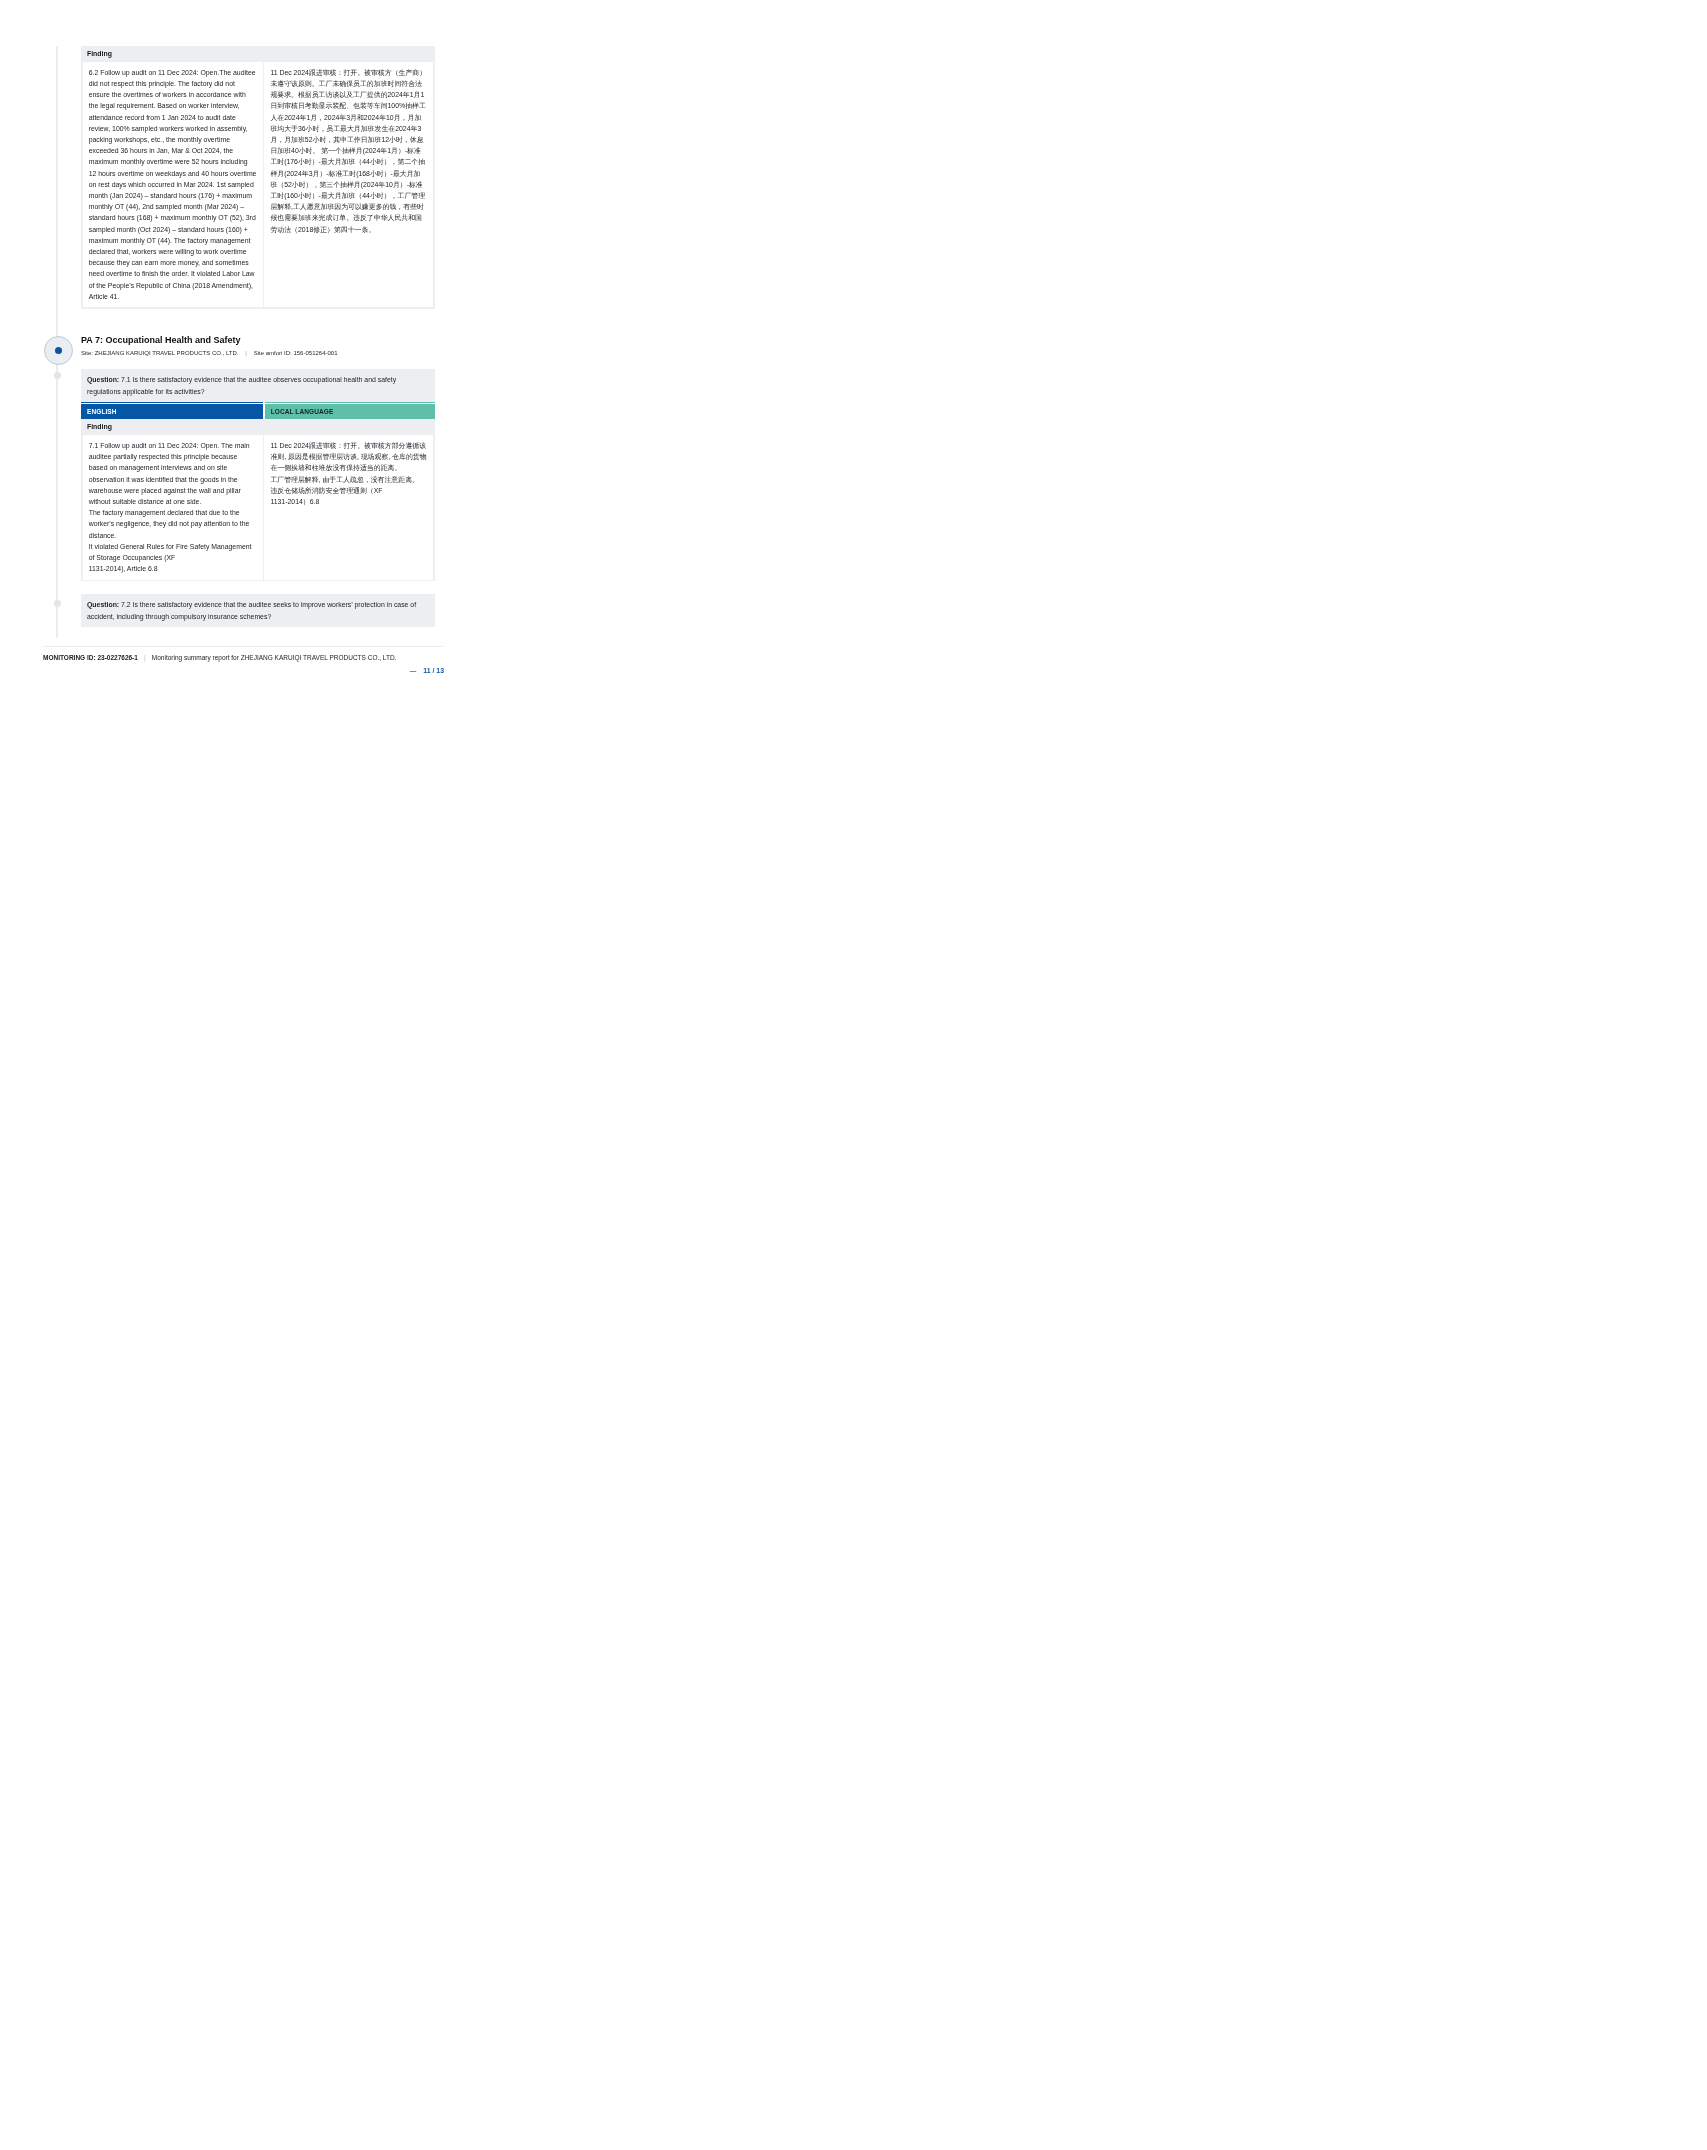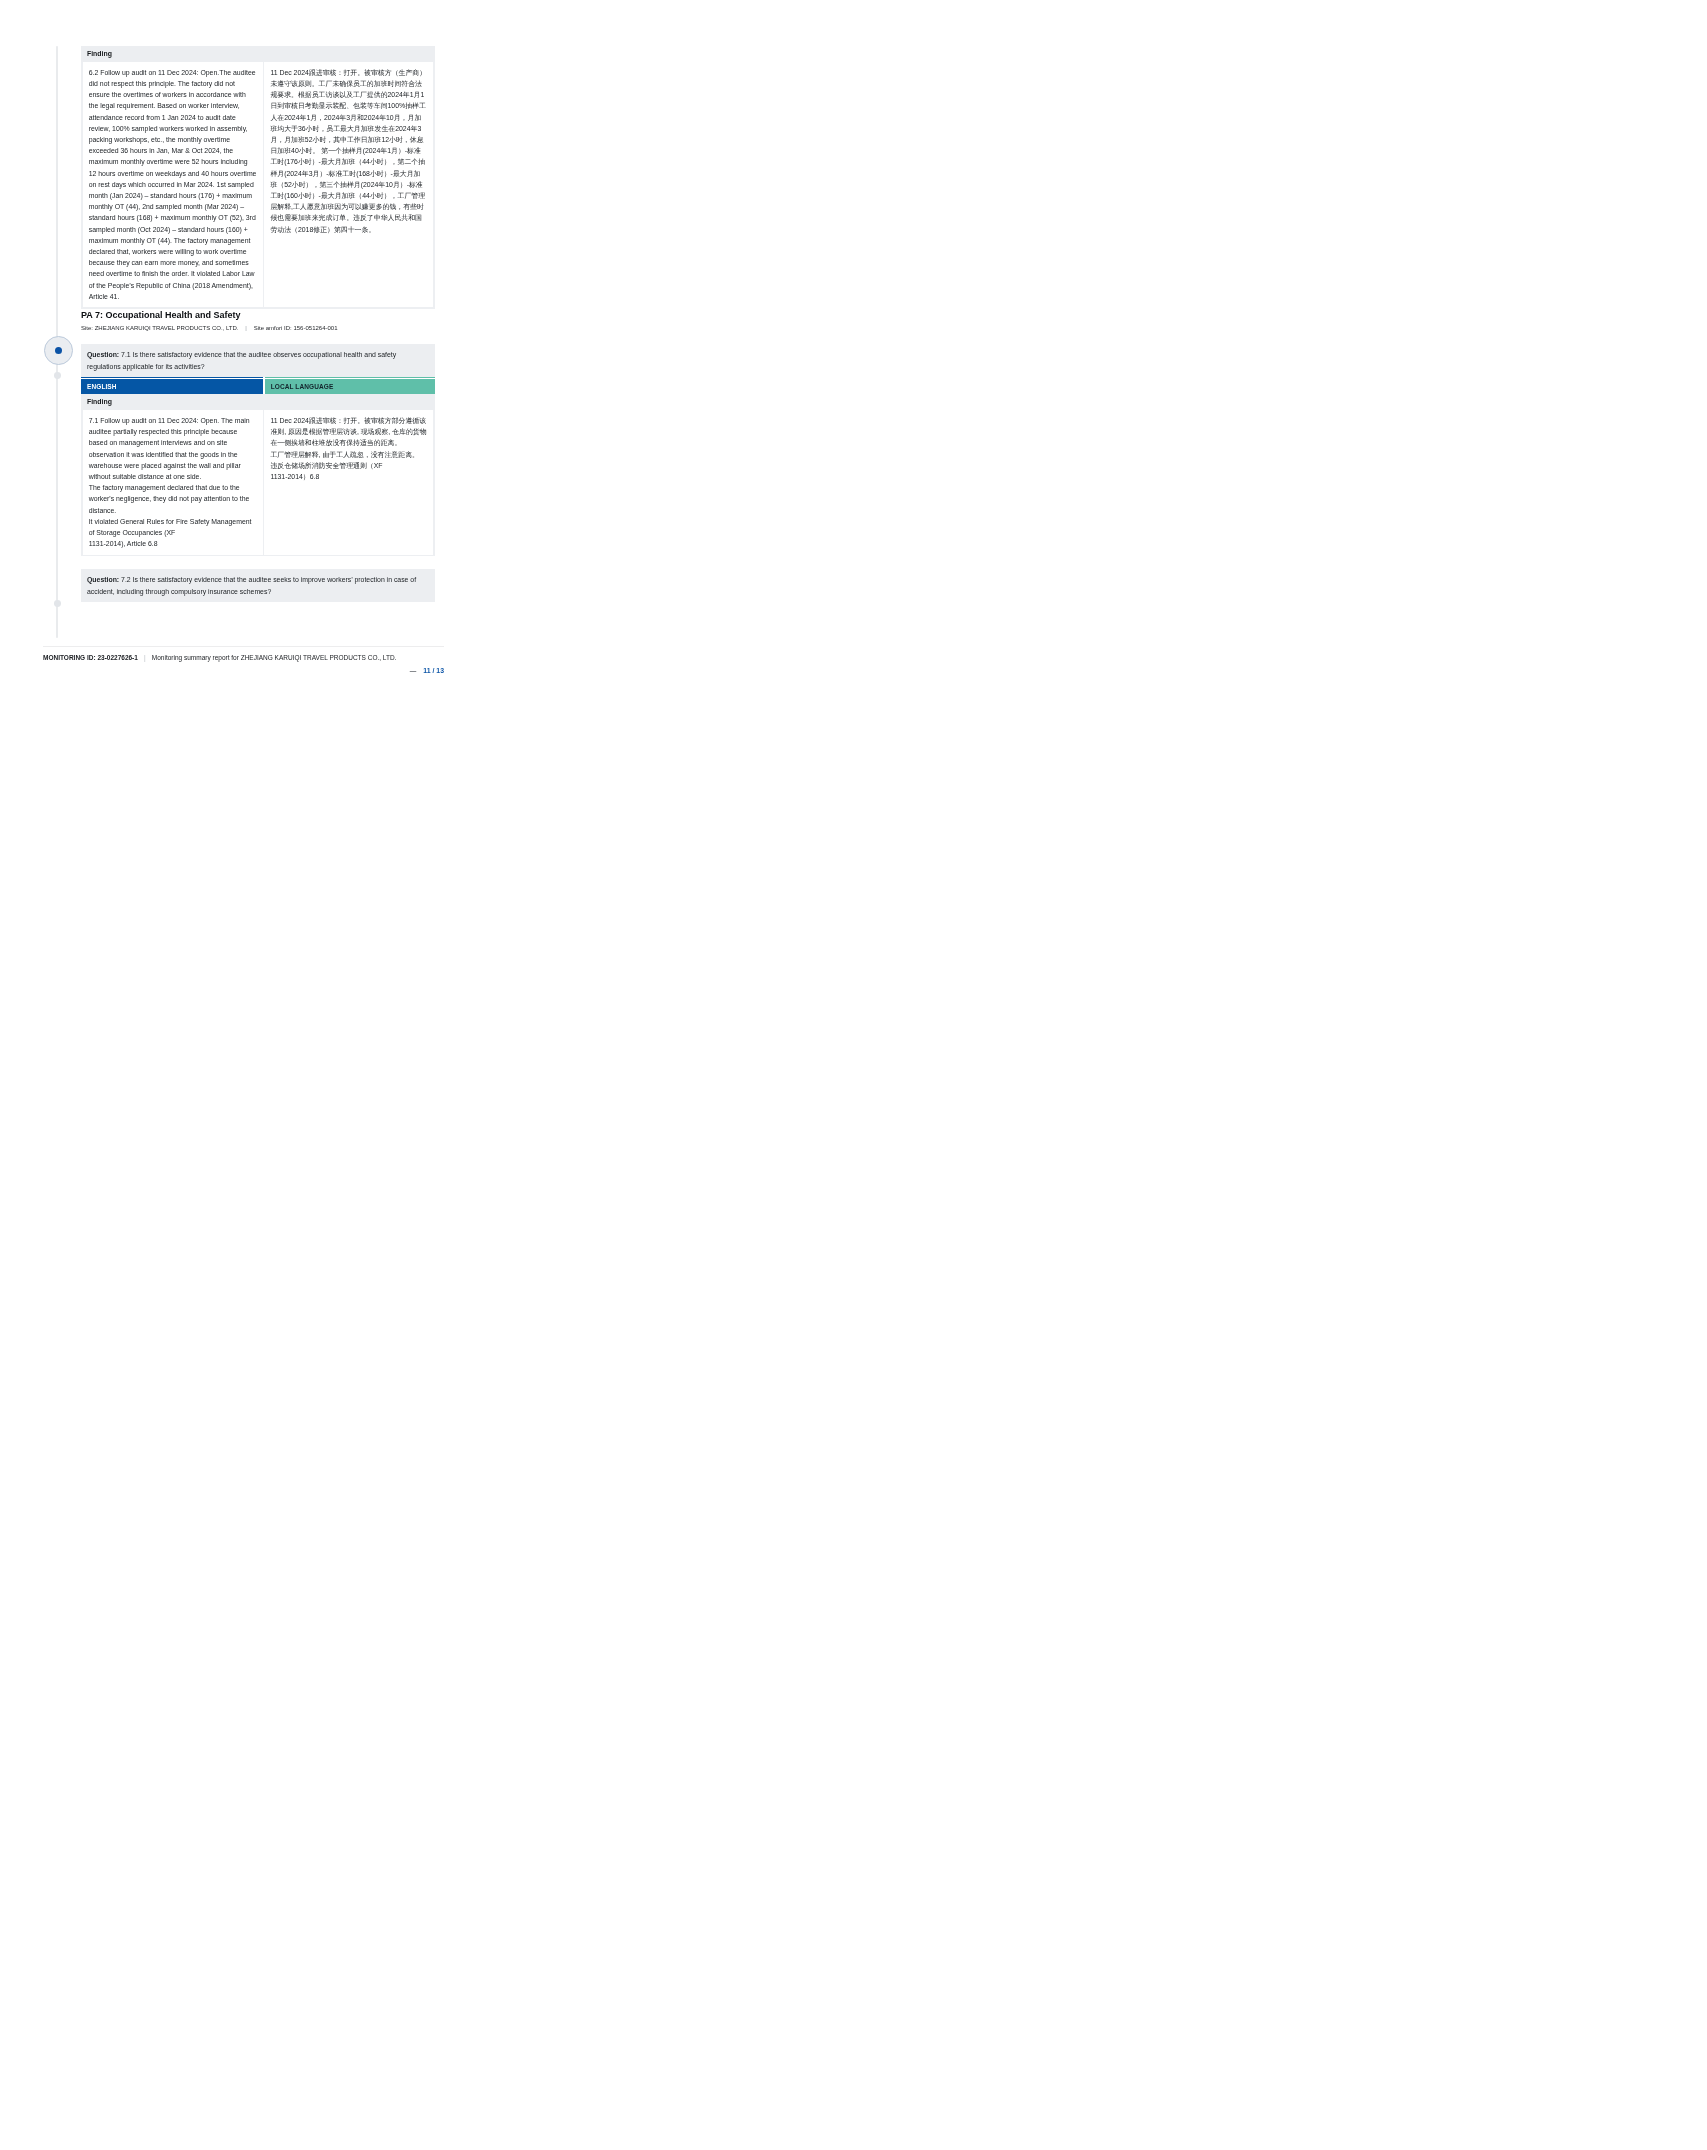--- a/index.html
+++ b/index.html
@@ -41,21 +41,21 @@
     display:flex;gap:1.7px;box-sizing:border-box;
   }
   .cell{
     background:#ffffff;padding:5.2px 6px;box-sizing:border-box;
     font-size:6.9px;line-height:11.2px;color:#212529;
   }
   .cell.en{width:180px;flex:0 0 auto;}
   .cell.local{flex:1;}
   .cell-text{white-space:pre-wrap;}
   
-  .section-head{}
+  .section-head{margin-top:25px;}
   .pa-title{font-size:9px;font-weight:bold;color:#0c0f12;line-height:13px;}
   .site-row{margin-top:2.6px;font-size:6px;line-height:8.6px;color:#26292d;}
   .site-row .sep{color:#9aa0a6;margin:0 5.2px;}
   
   .question{
     background:#eceef1;padding:5.2px 6px;font-size:6.9px;line-height:11.2px;
     color:#212529;box-sizing:border-box;
   }
   .question .q-label{font-weight:bold;}
   .question.q71{margin-top:11.2px;}

